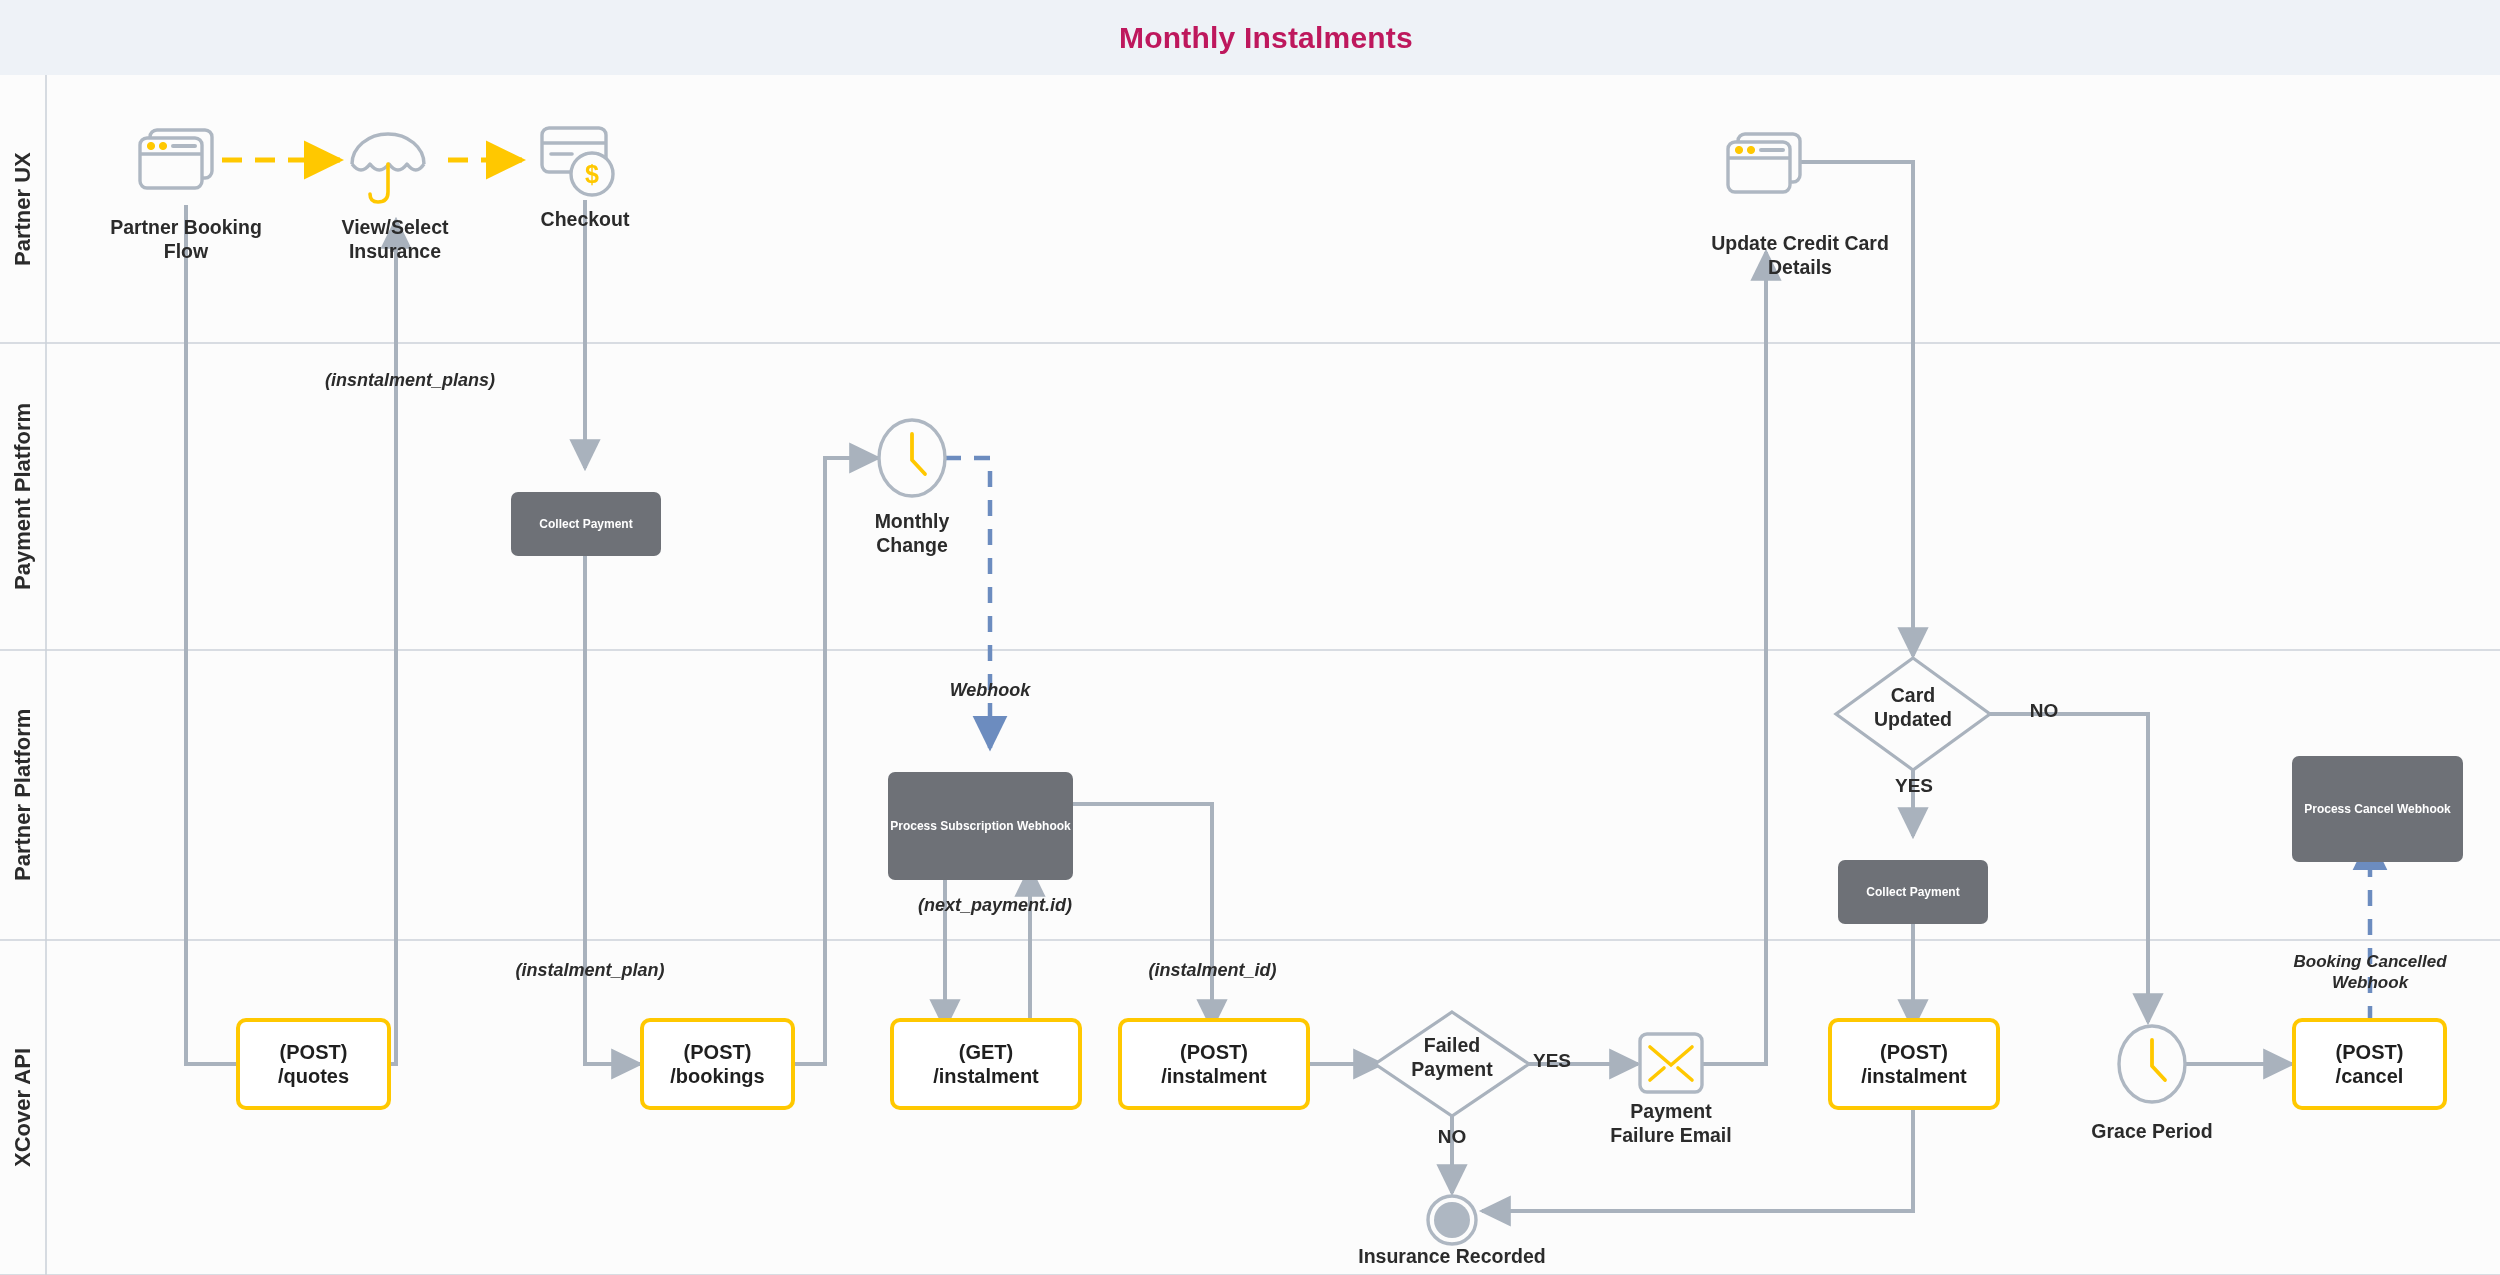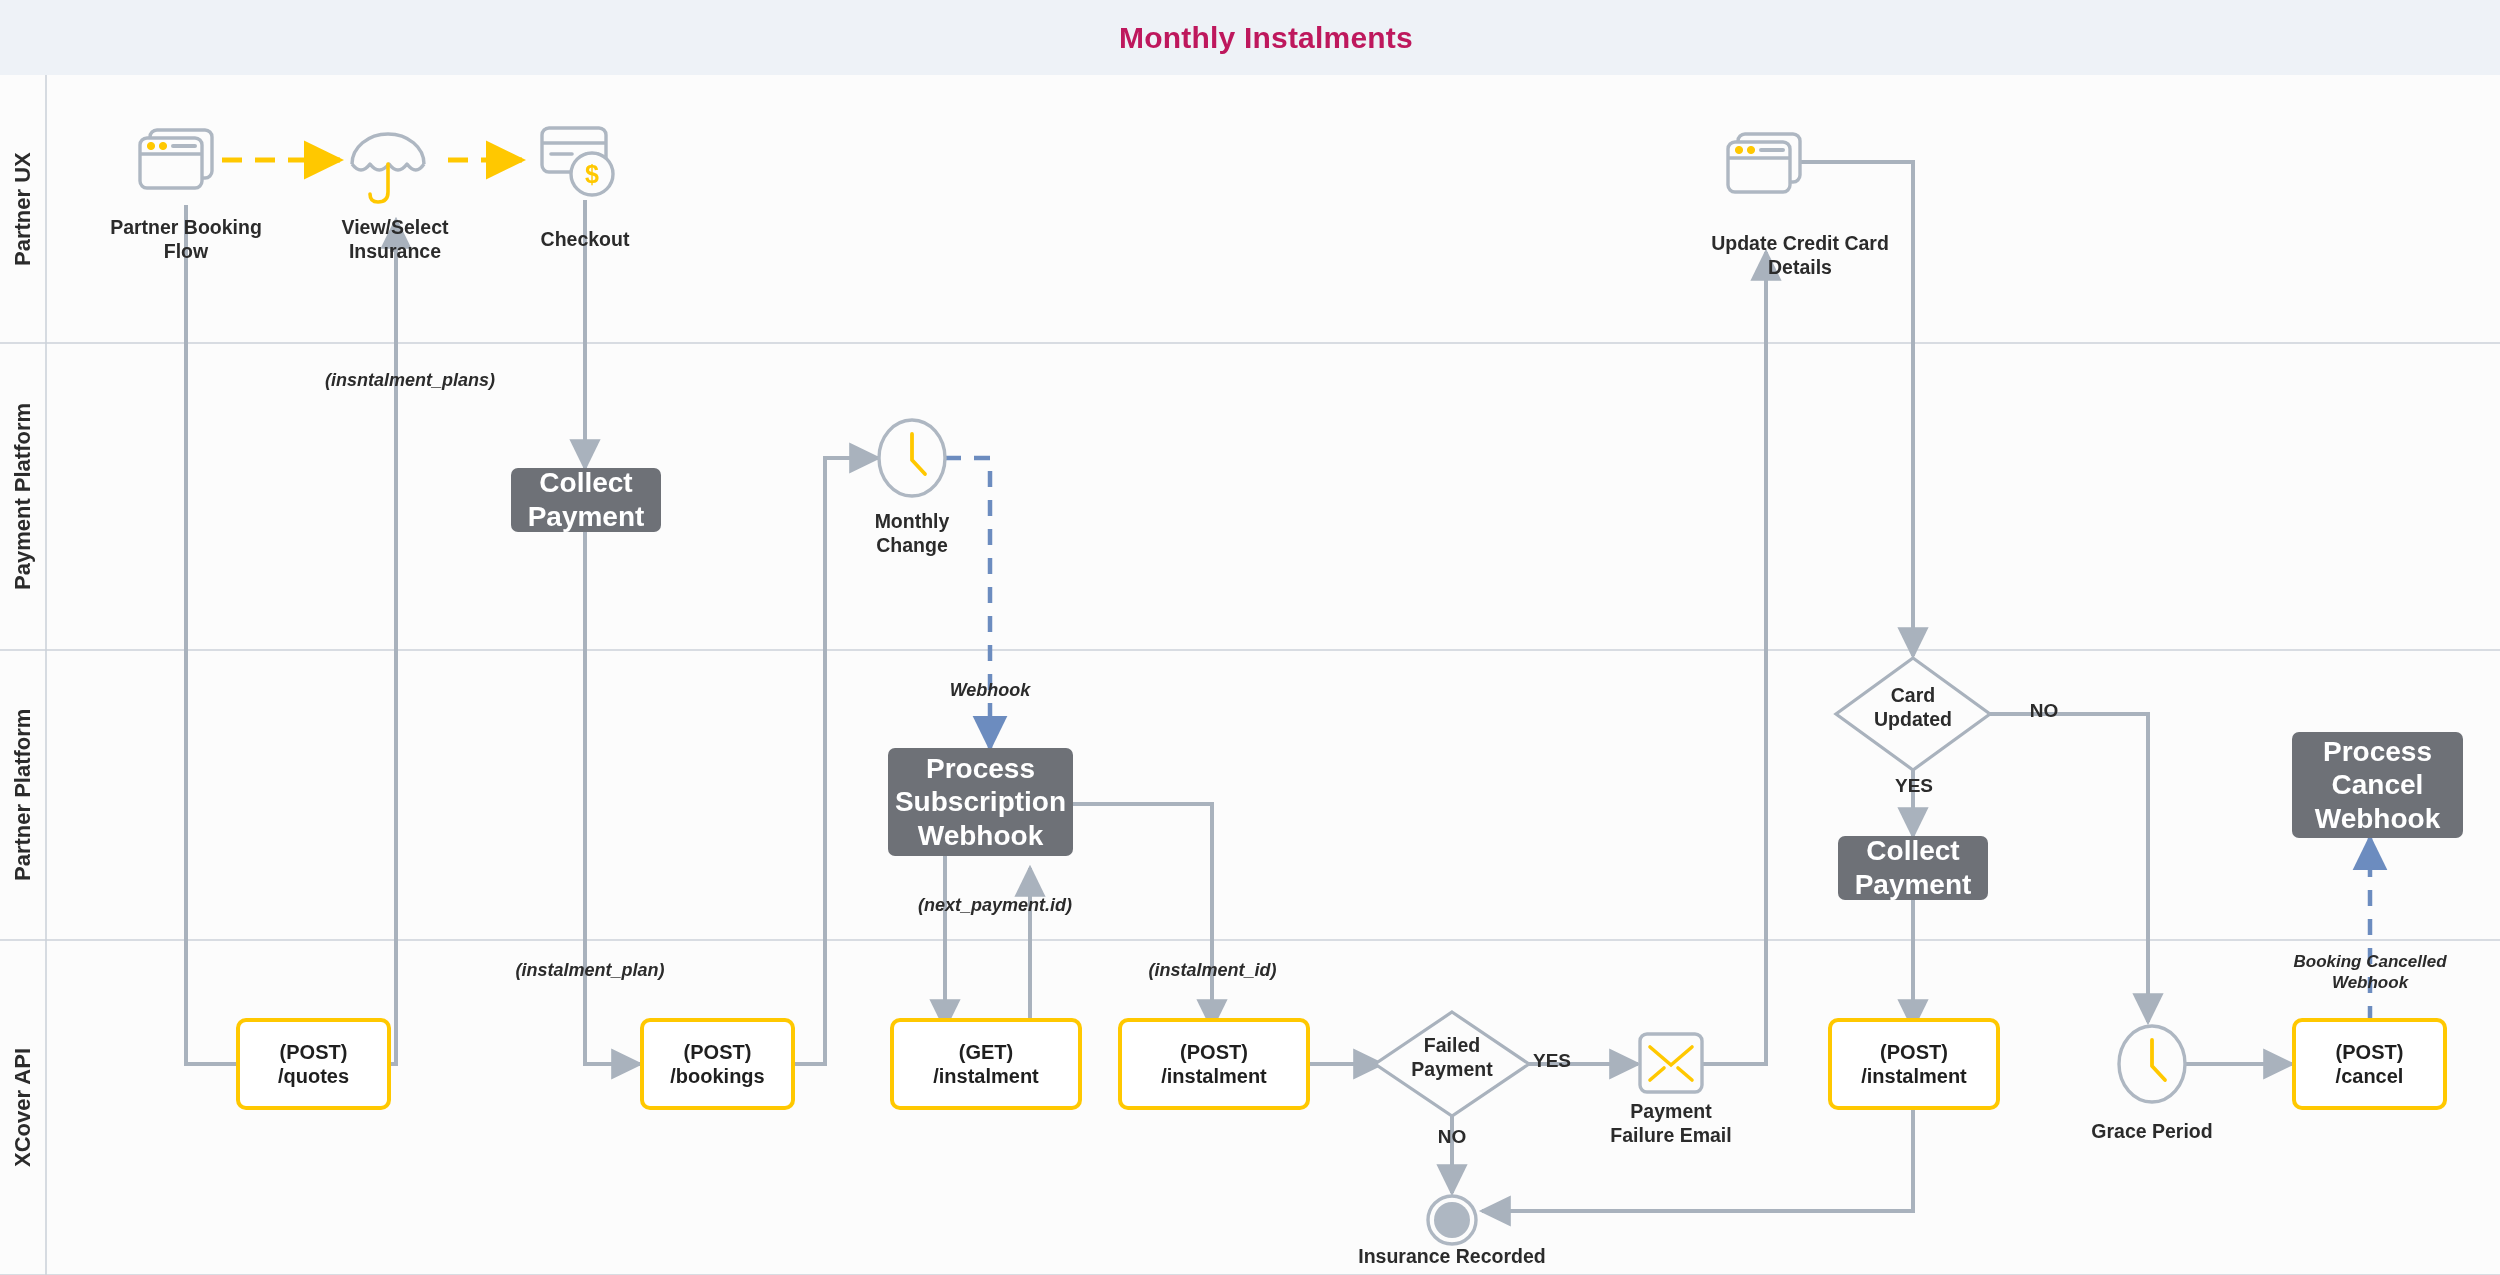--- a/index.html
+++ b/index.html
@@ -78,28 +78,29 @@
     text-align: center;
     font-size: 19px;
     font-weight: bold;
     color: #2b2b2b;
   }
   .gray-box {
     position: absolute;
     background: #6e7177;
     border-radius: 7px;
     color: #ffffff;
-    font-size: 28px;
+    font-size: 12px;
     font-weight: bold;
     display: flex;
     align-items: center;
     justify-content: center;
     text-align: center;
     line-height: 1.2;
     box-sizing: border-box;
+    margin-top: 24px;
   }
   .api-box {
     position: absolute;
     background: #ffffff;
     border: 4px solid #ffc800;
     border-radius: 10px;
     color: #1f1f1f;
     font-size: 20px;
     font-weight: bold;
     display: flex;
@@ -274,21 +275,21 @@
   <div class="node-label" style="left:66px; top:216px; width:240px;">
     <div>Partner Booking</div>
     <div>Flow</div>
   </div>
 
   <div class="node-label" style="left:275px; top:216px; width:240px;">
     <div>View/Select</div>
     <div>Insurance</div>
   </div>
 
-  <div class="node-label" style="left:465px; top:228px; width:240px;">
+  <div class="node-label" style="left:465px; top:208px; width:240px;">
     <div>Checkout</div>
   </div>
 
   <div class="node-label" style="left:1640px; top:232px; width:320px;">
     <div>Update Credit Card</div>
     <div>Details</div>
   </div>
 
   <div class="node-label" style="left:822px; top:510px; width:180px;">
     <div>Monthly</div>

